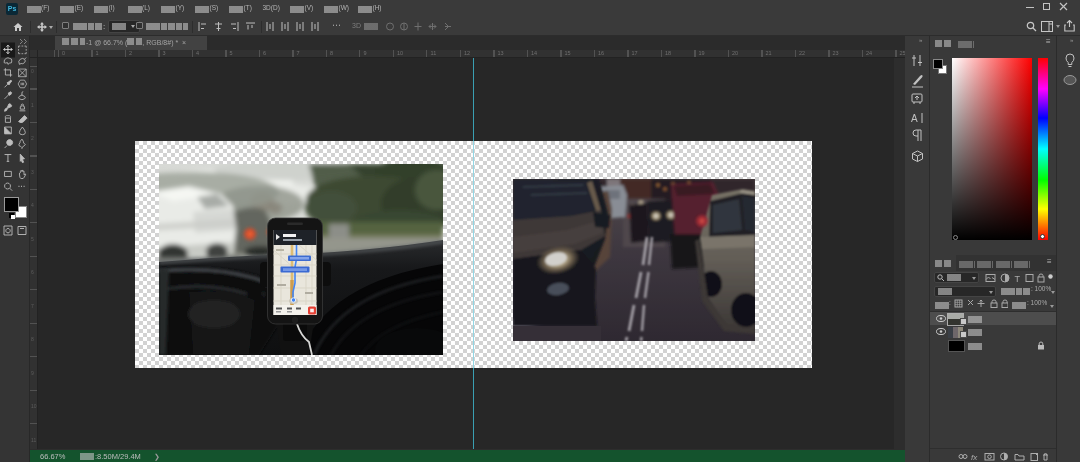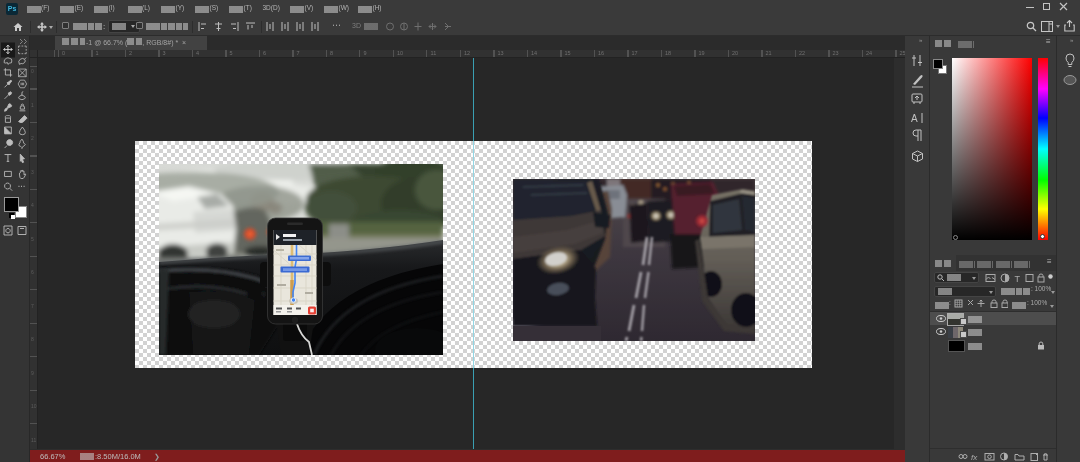--- a/index.html
+++ b/index.html
@@ -47,21 +47,21 @@
   #viewport { left:8px; top:22px; width:867px; height:391px; background:#272727; overflow:hidden; }
 
   #canvas { position:absolute; left:97px; top:83px; width:677px; height:227px;
     background:conic-gradient(#ffffff 25%, #d2d2d2 0 50%, #ffffff 0 75%, #d2d2d2 0);
     background-size:8px 8px; }
   .photo { position:absolute; }
   #guide1 { position:absolute; left:435px; top:0; width:1px; height:83px; background:#3a9fb2; }
   #guide2 { position:absolute; left:435px; top:83px; width:1px; height:227px; background:#93d6e4; }
   #guide3 { position:absolute; left:435px; top:310px; width:1px; height:81px; background:#3a9fb2; }
 
-  #status { position:absolute; left:0px; top:413px; width:875px; height:13px; background:#7f1d1d;
+  #status { position:absolute; left:0px; top:413px; width:875px; height:13px; background:#14532d;
             border-top:1px solid #2d2d2d; color:#bdbdbd; font-size:7.5px; line-height:13px; }
 
   
   #sidebar { left:905px; top:36px; width:175px; height:426px; background:#393939; }
   #strip1 { position:absolute; left:0; top:0; width:25px; height:426px; background:#393939; border-right:1px solid #2b2b2b; }
   #panels { position:absolute; left:25px; top:0; width:126px; height:426px; }
   #strip2 { position:absolute; left:151px; top:0; width:24px; height:426px; background:#393939; border-left:1px solid #2b2b2b; }
 
   #colorpanel { position:absolute; left:0; top:0; width:126px; height:219px; background:#393939; }
   #satsq { position:absolute; left:22px; top:22px; width:80px; height:182px;
@@ -569,21 +569,21 @@
         <rect width="242" height="162" fill="#201a24" opacity="0.2"></rect>
       </svg>
       <div id="guide1"></div>
         <div id="guide2"></div>
         <div id="guide3"></div>
       <div style="position:absolute;right:0;top:0;width:11px;height:391px;background:#2d2d2d"></div>
     </div>
     <div id="status">
       <span style="position:absolute;left:10px">66.67%</span>
       <span class="z" style="position:absolute;left:50px;top:3px;width:14px"></span>
-      <span style="position:absolute;left:65px">:8.50M/16.0M</span>
+      <span style="position:absolute;left:65px">:8.50M/29.4M</span>
       <span style="position:absolute;left:124px;color:#9a9a9a;font-size:7px">❯</span>
     </div>
   </div>
 
   <div class="abs" id="sidebar">
     <div id="strip1">
       <span style="position:absolute;left:14px;top:1px;color:#9a9a9a;font-size:6px">»</span>
       <svg style="position:absolute;left:6px;top:18px" width="13" height="150" viewBox="0 0 13 150">
         <g stroke="#c2c2c2" stroke-width="1" fill="none">
           <path d="M3 1 V12 M9 1 V12 M1 4 H5 M7 8.5 H11"></path>

